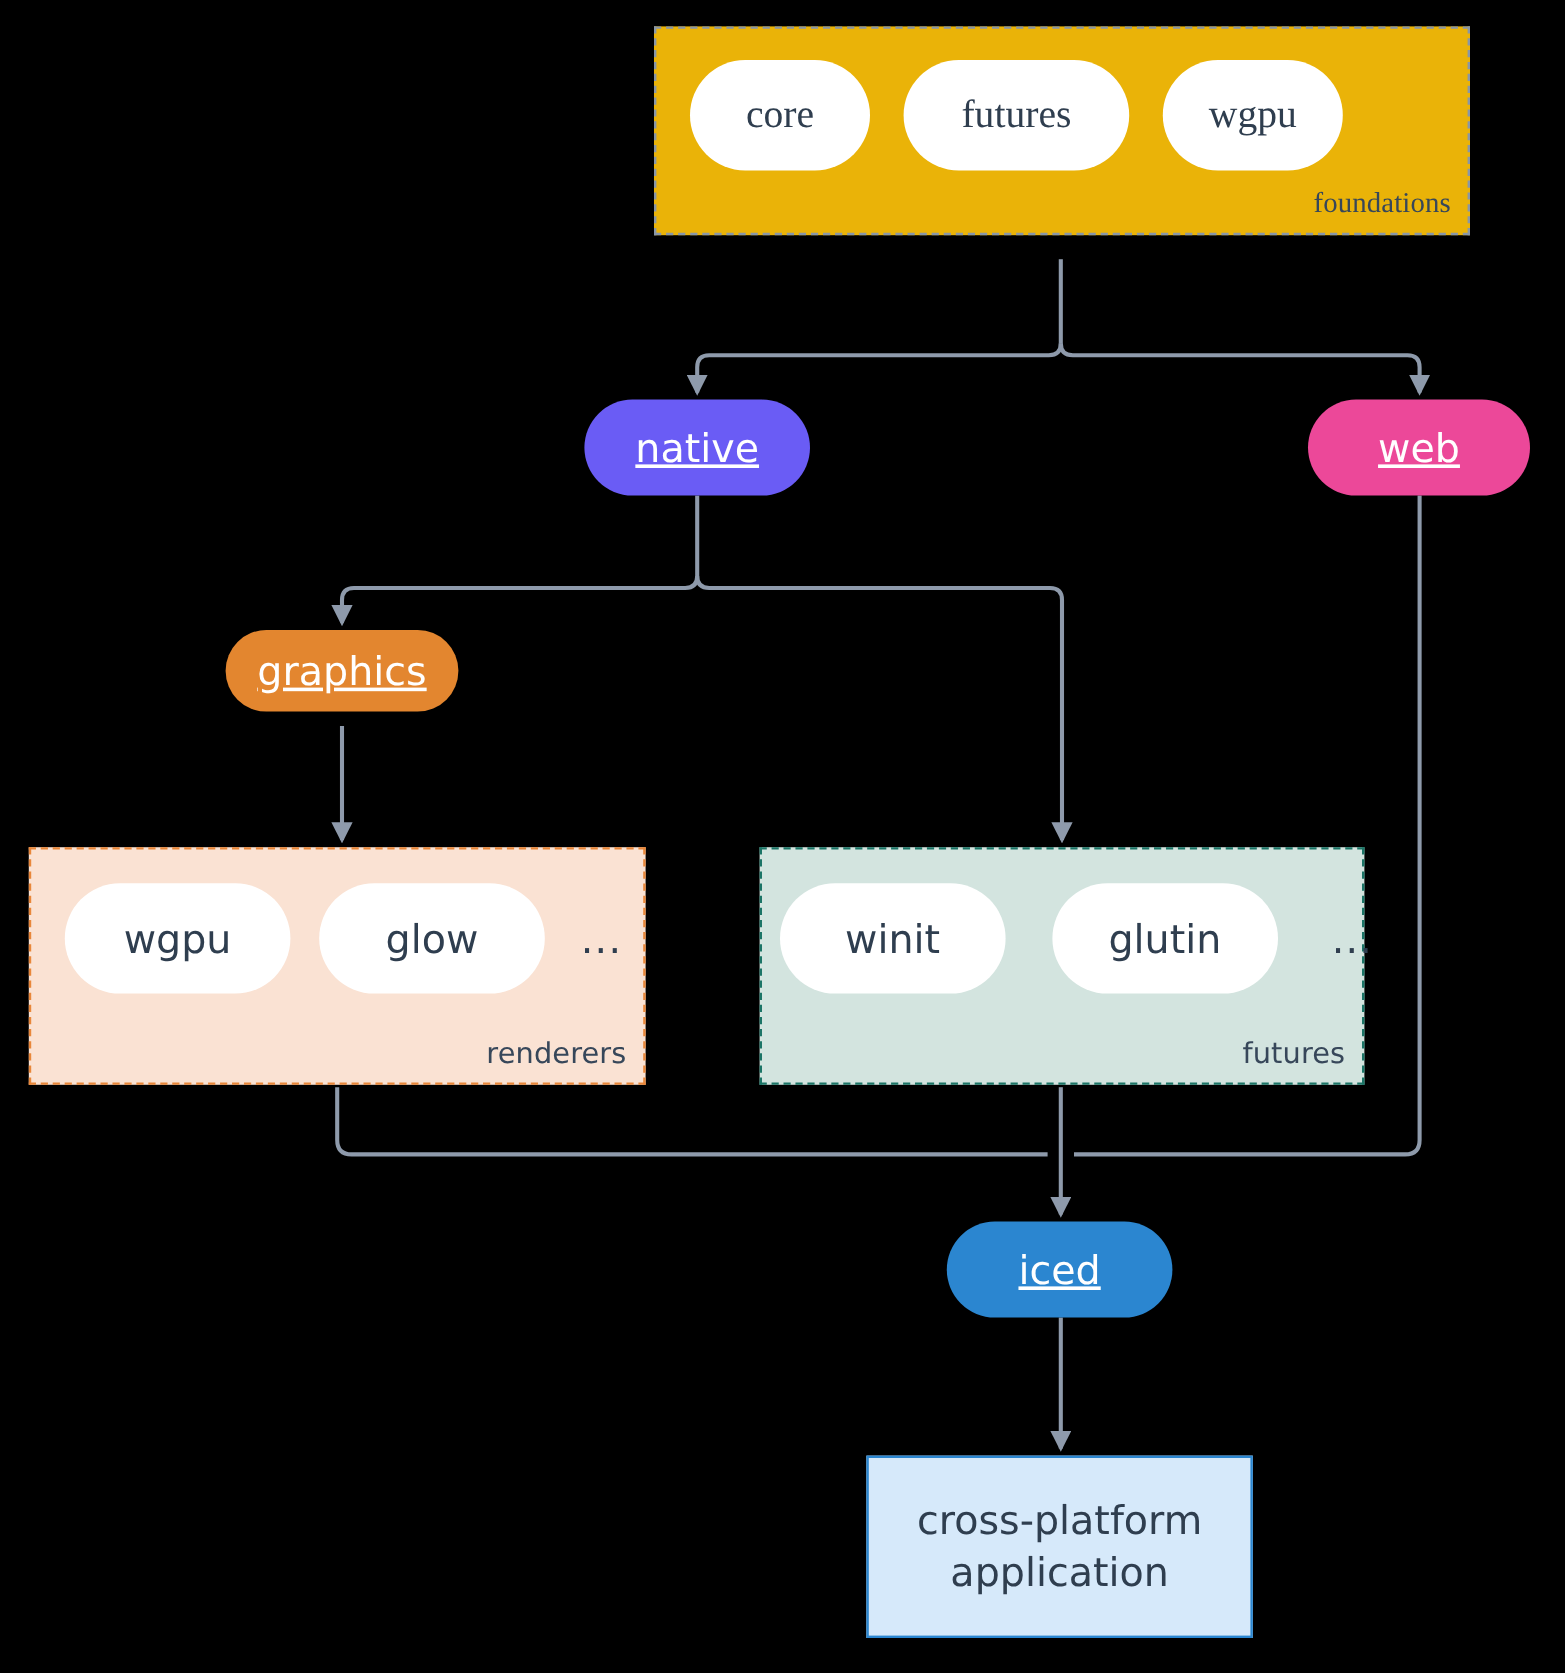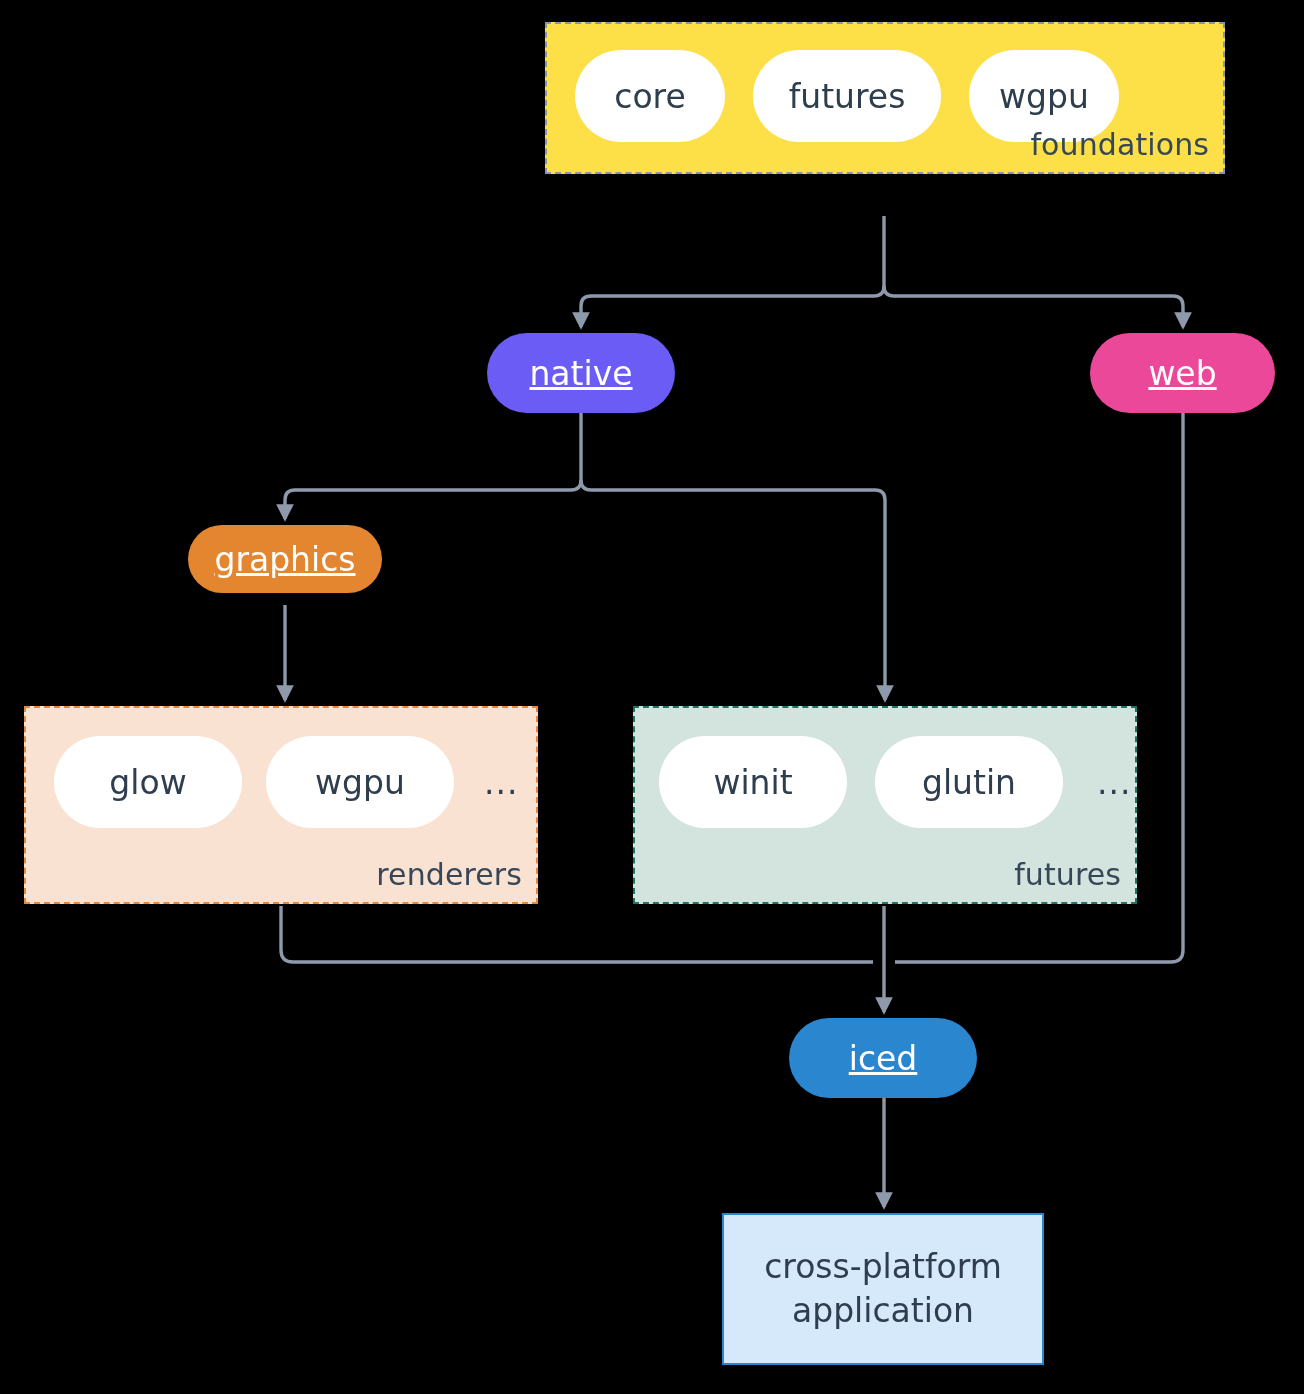--- a/index.html
+++ b/index.html
@@ -32,33 +32,34 @@
     flex-direction: column;
   }
   .group-row {
     display: flex;
     align-items: center;
   }
   .group-label {
     position: absolute;
     right: 14px;
     bottom: 10px;
-    font-size: 30px;
+    font-size: 24px;
     color: #37475a;
     letter-spacing: 0.1px;
     white-space: nowrap;
   }
 
   #group-foundations {
     left: 545px;
     top: 22px;
     width: 680px;
-    height: 152px;
-    background: #fde047;
+    height: 174px;
+    background: #eab308;
     border: 2px dashed #8997a8;
+    font-family: Liberation Serif, serif;
   }
   #group-foundations .group-row {
     padding: 26px 0 0 28px;
     gap: 28px;
   }
 
   #group-renderers {
     left: 24px;
     top: 706px;
     width: 514px;
@@ -74,21 +75,22 @@
   #group-shells {
     left: 633px;
     top: 706px;
     width: 504px;
     height: 198px;
     background: #d3e4df;
     border: 2px dashed #1c7567;
   }
   #group-shells .group-row {
     padding: 28px 0 0 24px;
-    gap: 28px;
+    gap: 39px;
+    justify-content: center;
   }
 
   
   .chip {
     display: flex;
     align-items: center;
     justify-content: center;
     background: #ffffff;
     color: #2f3e4f;
     border-radius: 999px;
@@ -201,22 +203,22 @@
     <div class="group-row">
       <div class="chip">core</div>
       <div class="chip wide">futures</div>
       <div class="chip">wgpu</div>
     </div>
     <div class="group-label">foundations</div>
   </div>
 
   <div class="group" id="group-renderers">
     <div class="group-row">
+      <div class="chip wide">wgpu</div>
       <div class="chip wide">glow</div>
-      <div class="chip wide">wgpu</div>
       <div class="ellipsis">...</div>
     </div>
     <div class="group-label">renderers</div>
   </div>
 
   <div class="group" id="group-shells">
     <div class="group-row">
       <div class="chip wide">winit</div>
       <div class="chip wide">glutin</div>
       <div class="ellipsis">...</div>

